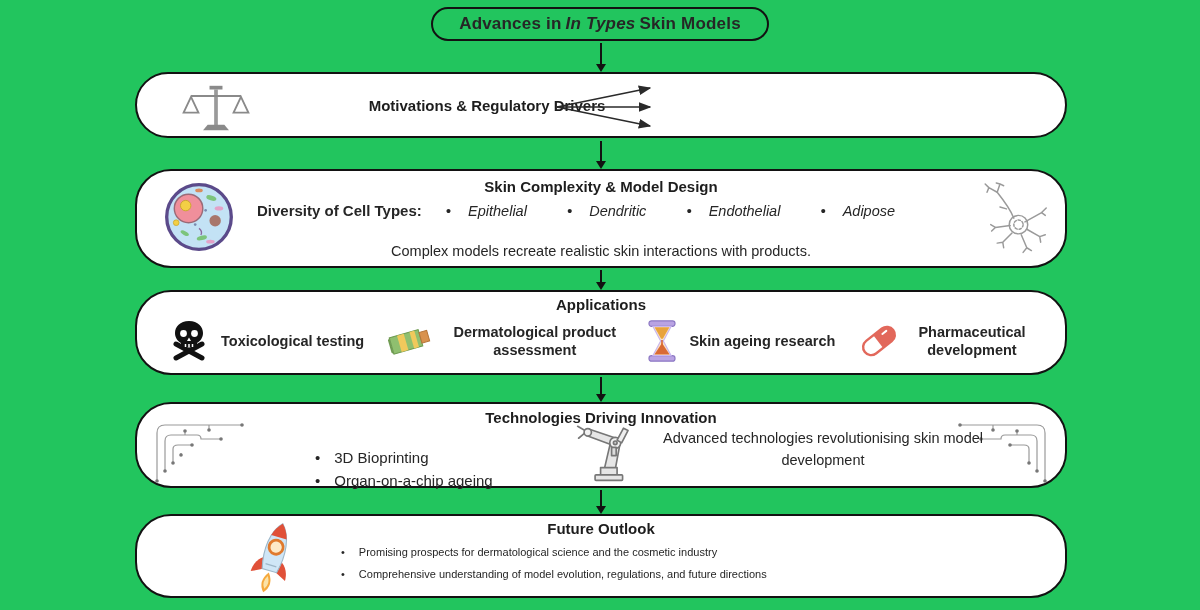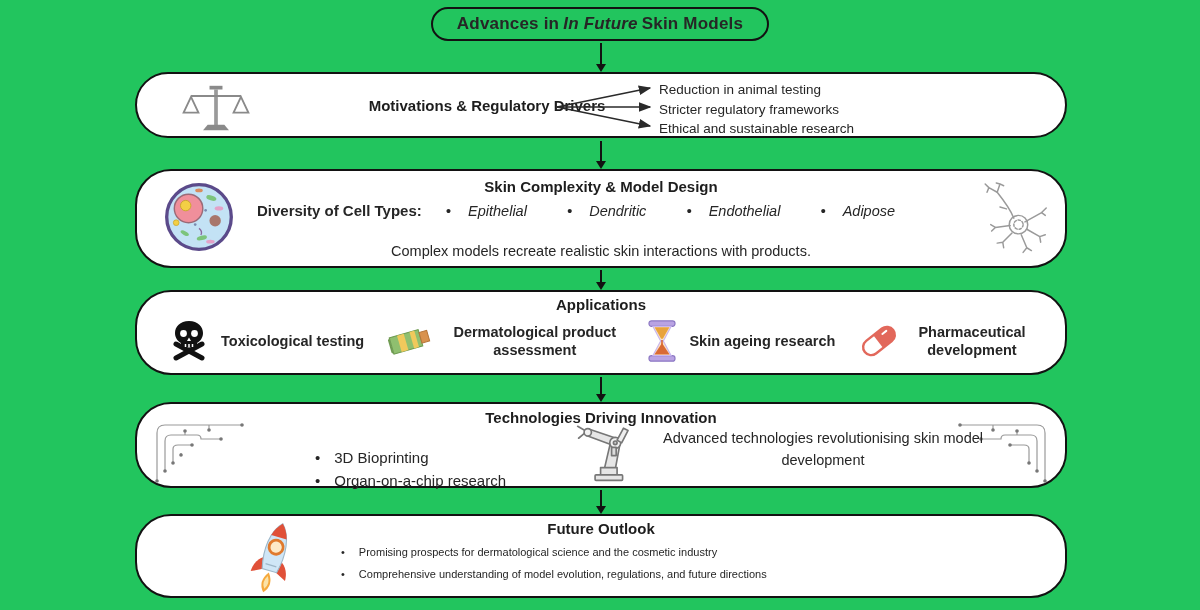--- a/index.html
+++ b/index.html
@@ -78,21 +78,21 @@
   .rocket-icon { position:absolute; left:106px; top:2px; }
   .future-bullets { position:absolute; left:204px; top:25px; font-size:11px; line-height:22px; }
 </style>
 </head>
 <body>
 
 <div class="canvas">
 
   <div class="title-pill">
     <span>Advances in</span>
-    <em>In Future</em>
+    <em>In Types</em>
     <span>Skin Models</span>
   </div>
 
   <div class="varrow a1"></div>
   <div class="varrow a2"></div>
   <div class="varrow a3"></div>
   <div class="varrow a4"></div>
   <div class="varrow a5"></div>
 
   <div class="box box1">
@@ -112,25 +112,20 @@
         <marker id="ah" markerWidth="9" markerHeight="7" refX="8" refY="3.5" orient="auto">
           <path d="M0 0 L9 3.5 L0 7 Z" fill="#2a2a2a"></path>
         </marker>
       </defs>
       <g stroke="#2a2a2a" stroke-width="1.4" fill="none">
         <line x1="4" y1="28" x2="97" y2="9" marker-end="url(#ah)"></line>
         <line x1="4" y1="28" x2="97" y2="28" marker-end="url(#ah)"></line>
         <line x1="4" y1="28" x2="97" y2="47" marker-end="url(#ah)"></line>
       </g>
     </svg>
-    <div class="drivers">
-      <div>Reduction in animal testing</div>
-      <div>Stricter regulatory frameworks</div>
-      <div>Ethical and sustainable research</div>
-    </div>
   </div>
 
   <div class="box box2">
     <div class="center-head heading b2-head">Skin Complexity &amp; Model Design</div>
     <svg class="cell-icon" width="76" height="76" viewBox="0 0 80 80">
       <circle cx="40" cy="40" r="34" fill="#c3e2f5" stroke="#5b4a8a" stroke-width="3.5"></circle>
       <circle cx="29" cy="31" r="15" fill="#f08f9b" stroke="#9a6a77" stroke-width="1.5"></circle>
       <circle cx="26" cy="28" r="5.5" fill="#f3cf45" stroke="#c9a52e" stroke-width="1"></circle>
       <ellipse cx="53" cy="20" rx="5.5" ry="2.6" fill="#7cc47c" transform="rotate(18 53 20)"></ellipse>
       <ellipse cx="61" cy="31" rx="4.5" ry="2.2" fill="#e3a1c8"></ellipse>
@@ -267,21 +262,21 @@
           <circle cx="12" cy="72" r="1.8"></circle>
         <circle cx="20" cy="62" r="1.8"></circle>
           <circle cx="28" cy="54" r="1.8"></circle>
         <circle cx="64" cy="21" r="1.8"></circle>
           <circle cx="40" cy="22" r="1.8"></circle>
       </g>
     </svg>
     <div class="center-head heading b4-head">Technologies Driving Innovation</div>
     <div class="tech-bullets">
       <div>3D Bioprinting</div>
-      <div>Organ-on-a-chip research</div>
+      <div>Organ-on-a-chip ageing</div>
     </div>
     <svg class="robot-icon" width="66" height="62" viewBox="0 0 72 66">
       <g fill="#e6e6e6" stroke="#777" stroke-width="1.8" stroke-linejoin="round">
         <path d="M46 18 L16 8 L13.5 15 L43 26 Z"></path>
         <path d="M33 52 L45 52 L50 25 L40 22 Z"></path>
         <rect x="29" y="50" width="18" height="8"></rect>
         <rect x="23" y="58" width="30" height="6" rx="1"></rect>
         <circle cx="45" cy="23" r="6" fill="#f2f2f2"></circle>
         <circle cx="45" cy="23" r="2" fill="#ccc"></circle>
         <circle cx="15" cy="11.5" r="4" fill="#f2f2f2"></circle>

